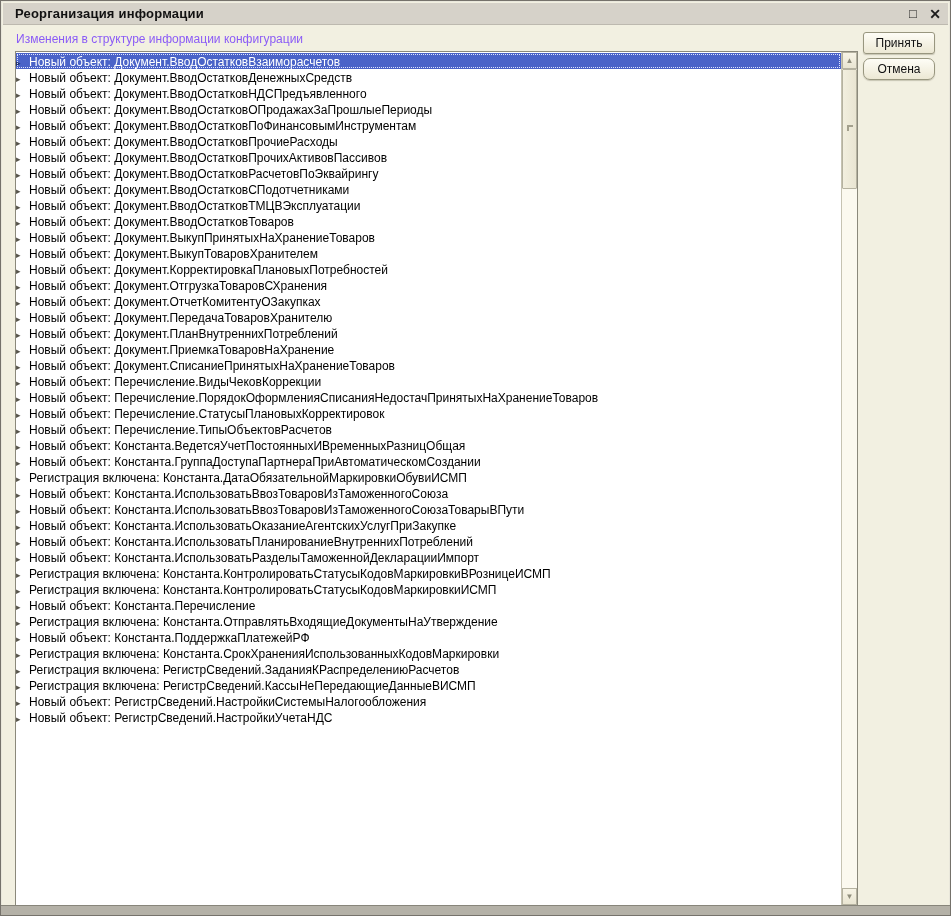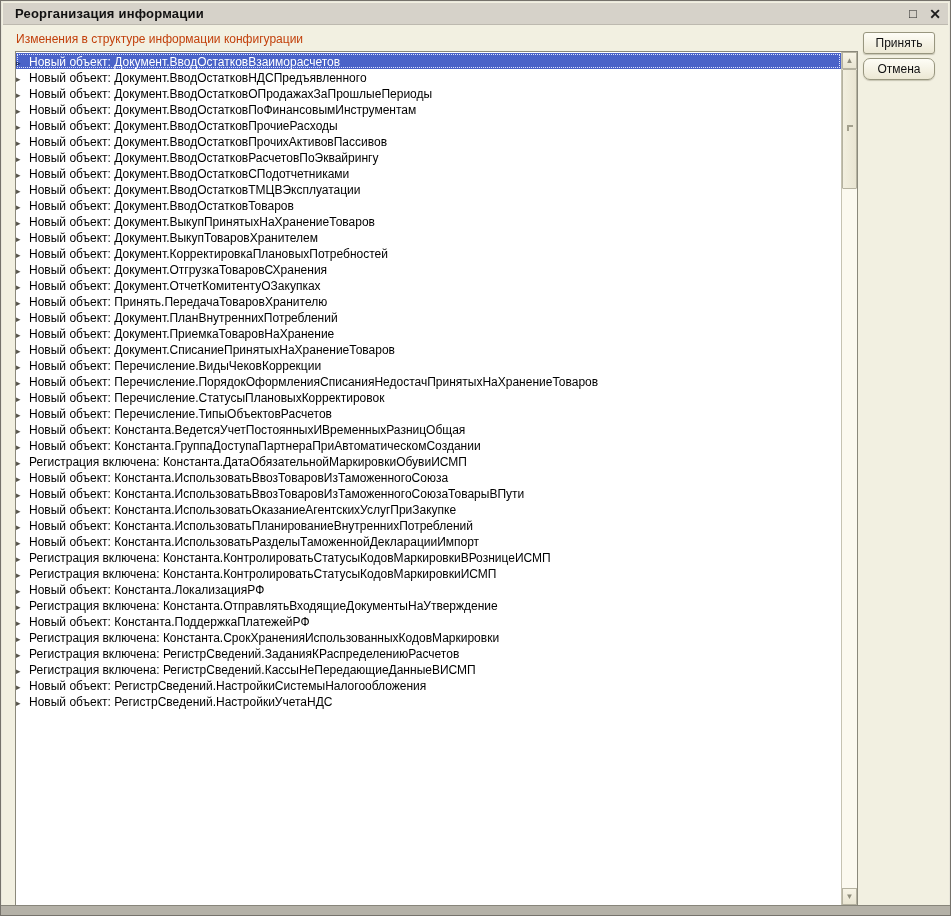--- a/index.html
+++ b/index.html
@@ -27,21 +27,21 @@
   .win-btn {
     position:absolute; top:2px; width:18px; height:18px;
     text-align:center; line-height:18px; color:#1c1c1c;
     cursor:default; font-size:14px;
   }
   .win-btn.maximize { right:26px; font-size:13px; }
   .win-btn.close { right:4px; font-weight:bold; }
 
   .header-label {
     position:absolute; left:15px; top:31px;
-    font-size:12px; color:#c2410c;
+    font-size:12px; color:#8b5cf6;
   }
 
   .list-box {
     position:absolute; left:14px; top:50px;
     width:843px; height:855px;
     background:#ffffff;
     border:1px solid #8b897b;
     overflow:hidden;
   }
   .list-rows {
@@ -115,53 +115,54 @@
     <span class="titlebar-text">Реорганизация информации</span>
     <span class="win-btn maximize">□</span>
     <span class="win-btn close">✕</span>
   </div>
 
   <div class="header-label">Изменения в структуре информации конфигурации</div>
 
   <div class="list-box">
     <div class="list-rows">
         <div class="row selected"><span class="arrow">▸</span><span class="row-text">Новый объект: Документ.ВводОстатковВзаиморасчетов</span></div>
+        <div class="row"><span class="arrow">▸</span><span class="row-text">Новый объект: Документ.ВводОстатковДенежныхСредств</span></div>
         <div class="row"><span class="arrow">▸</span><span class="row-text">Новый объект: Документ.ВводОстатковНДСПредъявленного</span></div>
         <div class="row"><span class="arrow">▸</span><span class="row-text">Новый объект: Документ.ВводОстатковОПродажахЗаПрошлыеПериоды</span></div>
         <div class="row"><span class="arrow">▸</span><span class="row-text">Новый объект: Документ.ВводОстатковПоФинансовымИнструментам</span></div>
         <div class="row"><span class="arrow">▸</span><span class="row-text">Новый объект: Документ.ВводОстатковПрочиеРасходы</span></div>
         <div class="row"><span class="arrow">▸</span><span class="row-text">Новый объект: Документ.ВводОстатковПрочихАктивовПассивов</span></div>
         <div class="row"><span class="arrow">▸</span><span class="row-text">Новый объект: Документ.ВводОстатковРасчетовПоЭквайрингу</span></div>
         <div class="row"><span class="arrow">▸</span><span class="row-text">Новый объект: Документ.ВводОстатковСПодотчетниками</span></div>
         <div class="row"><span class="arrow">▸</span><span class="row-text">Новый объект: Документ.ВводОстатковТМЦВЭксплуатации</span></div>
         <div class="row"><span class="arrow">▸</span><span class="row-text">Новый объект: Документ.ВводОстатковТоваров</span></div>
         <div class="row"><span class="arrow">▸</span><span class="row-text">Новый объект: Документ.ВыкупПринятыхНаХранениеТоваров</span></div>
         <div class="row"><span class="arrow">▸</span><span class="row-text">Новый объект: Документ.ВыкупТоваровХранителем</span></div>
         <div class="row"><span class="arrow">▸</span><span class="row-text">Новый объект: Документ.КорректировкаПлановыхПотребностей</span></div>
         <div class="row"><span class="arrow">▸</span><span class="row-text">Новый объект: Документ.ОтгрузкаТоваровСХранения</span></div>
         <div class="row"><span class="arrow">▸</span><span class="row-text">Новый объект: Документ.ОтчетКомитентуОЗакупках</span></div>
-        <div class="row"><span class="arrow">▸</span><span class="row-text">Новый объект: Принять.ПередачаТоваровХранителю</span></div>
+        <div class="row"><span class="arrow">▸</span><span class="row-text">Новый объект: Документ.ПередачаТоваровХранителю</span></div>
         <div class="row"><span class="arrow">▸</span><span class="row-text">Новый объект: Документ.ПланВнутреннихПотреблений</span></div>
         <div class="row"><span class="arrow">▸</span><span class="row-text">Новый объект: Документ.ПриемкаТоваровНаХранение</span></div>
         <div class="row"><span class="arrow">▸</span><span class="row-text">Новый объект: Документ.СписаниеПринятыхНаХранениеТоваров</span></div>
         <div class="row"><span class="arrow">▸</span><span class="row-text">Новый объект: Перечисление.ВидыЧековКоррекции</span></div>
         <div class="row"><span class="arrow">▸</span><span class="row-text">Новый объект: Перечисление.ПорядокОформленияСписанияНедостачПринятыхНаХранениеТоваров</span></div>
         <div class="row"><span class="arrow">▸</span><span class="row-text">Новый объект: Перечисление.СтатусыПлановыхКорректировок</span></div>
         <div class="row"><span class="arrow">▸</span><span class="row-text">Новый объект: Перечисление.ТипыОбъектовРасчетов</span></div>
         <div class="row"><span class="arrow">▸</span><span class="row-text">Новый объект: Константа.ВедетсяУчетПостоянныхИВременныхРазницОбщая</span></div>
         <div class="row"><span class="arrow">▸</span><span class="row-text">Новый объект: Константа.ГруппаДоступаПартнераПриАвтоматическомСоздании</span></div>
         <div class="row"><span class="arrow">▸</span><span class="row-text">Регистрация включена: Константа.ДатаОбязательнойМаркировкиОбувиИСМП</span></div>
         <div class="row"><span class="arrow">▸</span><span class="row-text">Новый объект: Константа.ИспользоватьВвозТоваровИзТаможенногоСоюза</span></div>
         <div class="row"><span class="arrow">▸</span><span class="row-text">Новый объект: Константа.ИспользоватьВвозТоваровИзТаможенногоСоюзаТоварыВПути</span></div>
         <div class="row"><span class="arrow">▸</span><span class="row-text">Новый объект: Константа.ИспользоватьОказаниеАгентскихУслугПриЗакупке</span></div>
         <div class="row"><span class="arrow">▸</span><span class="row-text">Новый объект: Константа.ИспользоватьПланированиеВнутреннихПотреблений</span></div>
         <div class="row"><span class="arrow">▸</span><span class="row-text">Новый объект: Константа.ИспользоватьРазделыТаможеннойДекларацииИмпорт</span></div>
         <div class="row"><span class="arrow">▸</span><span class="row-text">Регистрация включена: Константа.КонтролироватьСтатусыКодовМаркировкиВРозницеИСМП</span></div>
         <div class="row"><span class="arrow">▸</span><span class="row-text">Регистрация включена: Константа.КонтролироватьСтатусыКодовМаркировкиИСМП</span></div>
-        <div class="row"><span class="arrow">▸</span><span class="row-text">Новый объект: Константа.ЛокализацияРФ</span></div>
+        <div class="row"><span class="arrow">▸</span><span class="row-text">Новый объект: Константа.Перечисление</span></div>
         <div class="row"><span class="arrow">▸</span><span class="row-text">Регистрация включена: Константа.ОтправлятьВходящиеДокументыНаУтверждение</span></div>
         <div class="row"><span class="arrow">▸</span><span class="row-text">Новый объект: Константа.ПоддержкаПлатежейРФ</span></div>
         <div class="row"><span class="arrow">▸</span><span class="row-text">Регистрация включена: Константа.СрокХраненияИспользованныхКодовМаркировки</span></div>
         <div class="row"><span class="arrow">▸</span><span class="row-text">Регистрация включена: РегистрСведений.ЗаданияКРаспределениюРасчетов</span></div>
         <div class="row"><span class="arrow">▸</span><span class="row-text">Регистрация включена: РегистрСведений.КассыНеПередающиеДанныеВИСМП</span></div>
         <div class="row"><span class="arrow">▸</span><span class="row-text">Новый объект: РегистрСведений.НастройкиСистемыНалогообложения</span></div>
         <div class="row"><span class="arrow">▸</span><span class="row-text">Новый объект: РегистрСведений.НастройкиУчетаНДС</span></div>
       </div>
 
     <div class="scrollbar">

